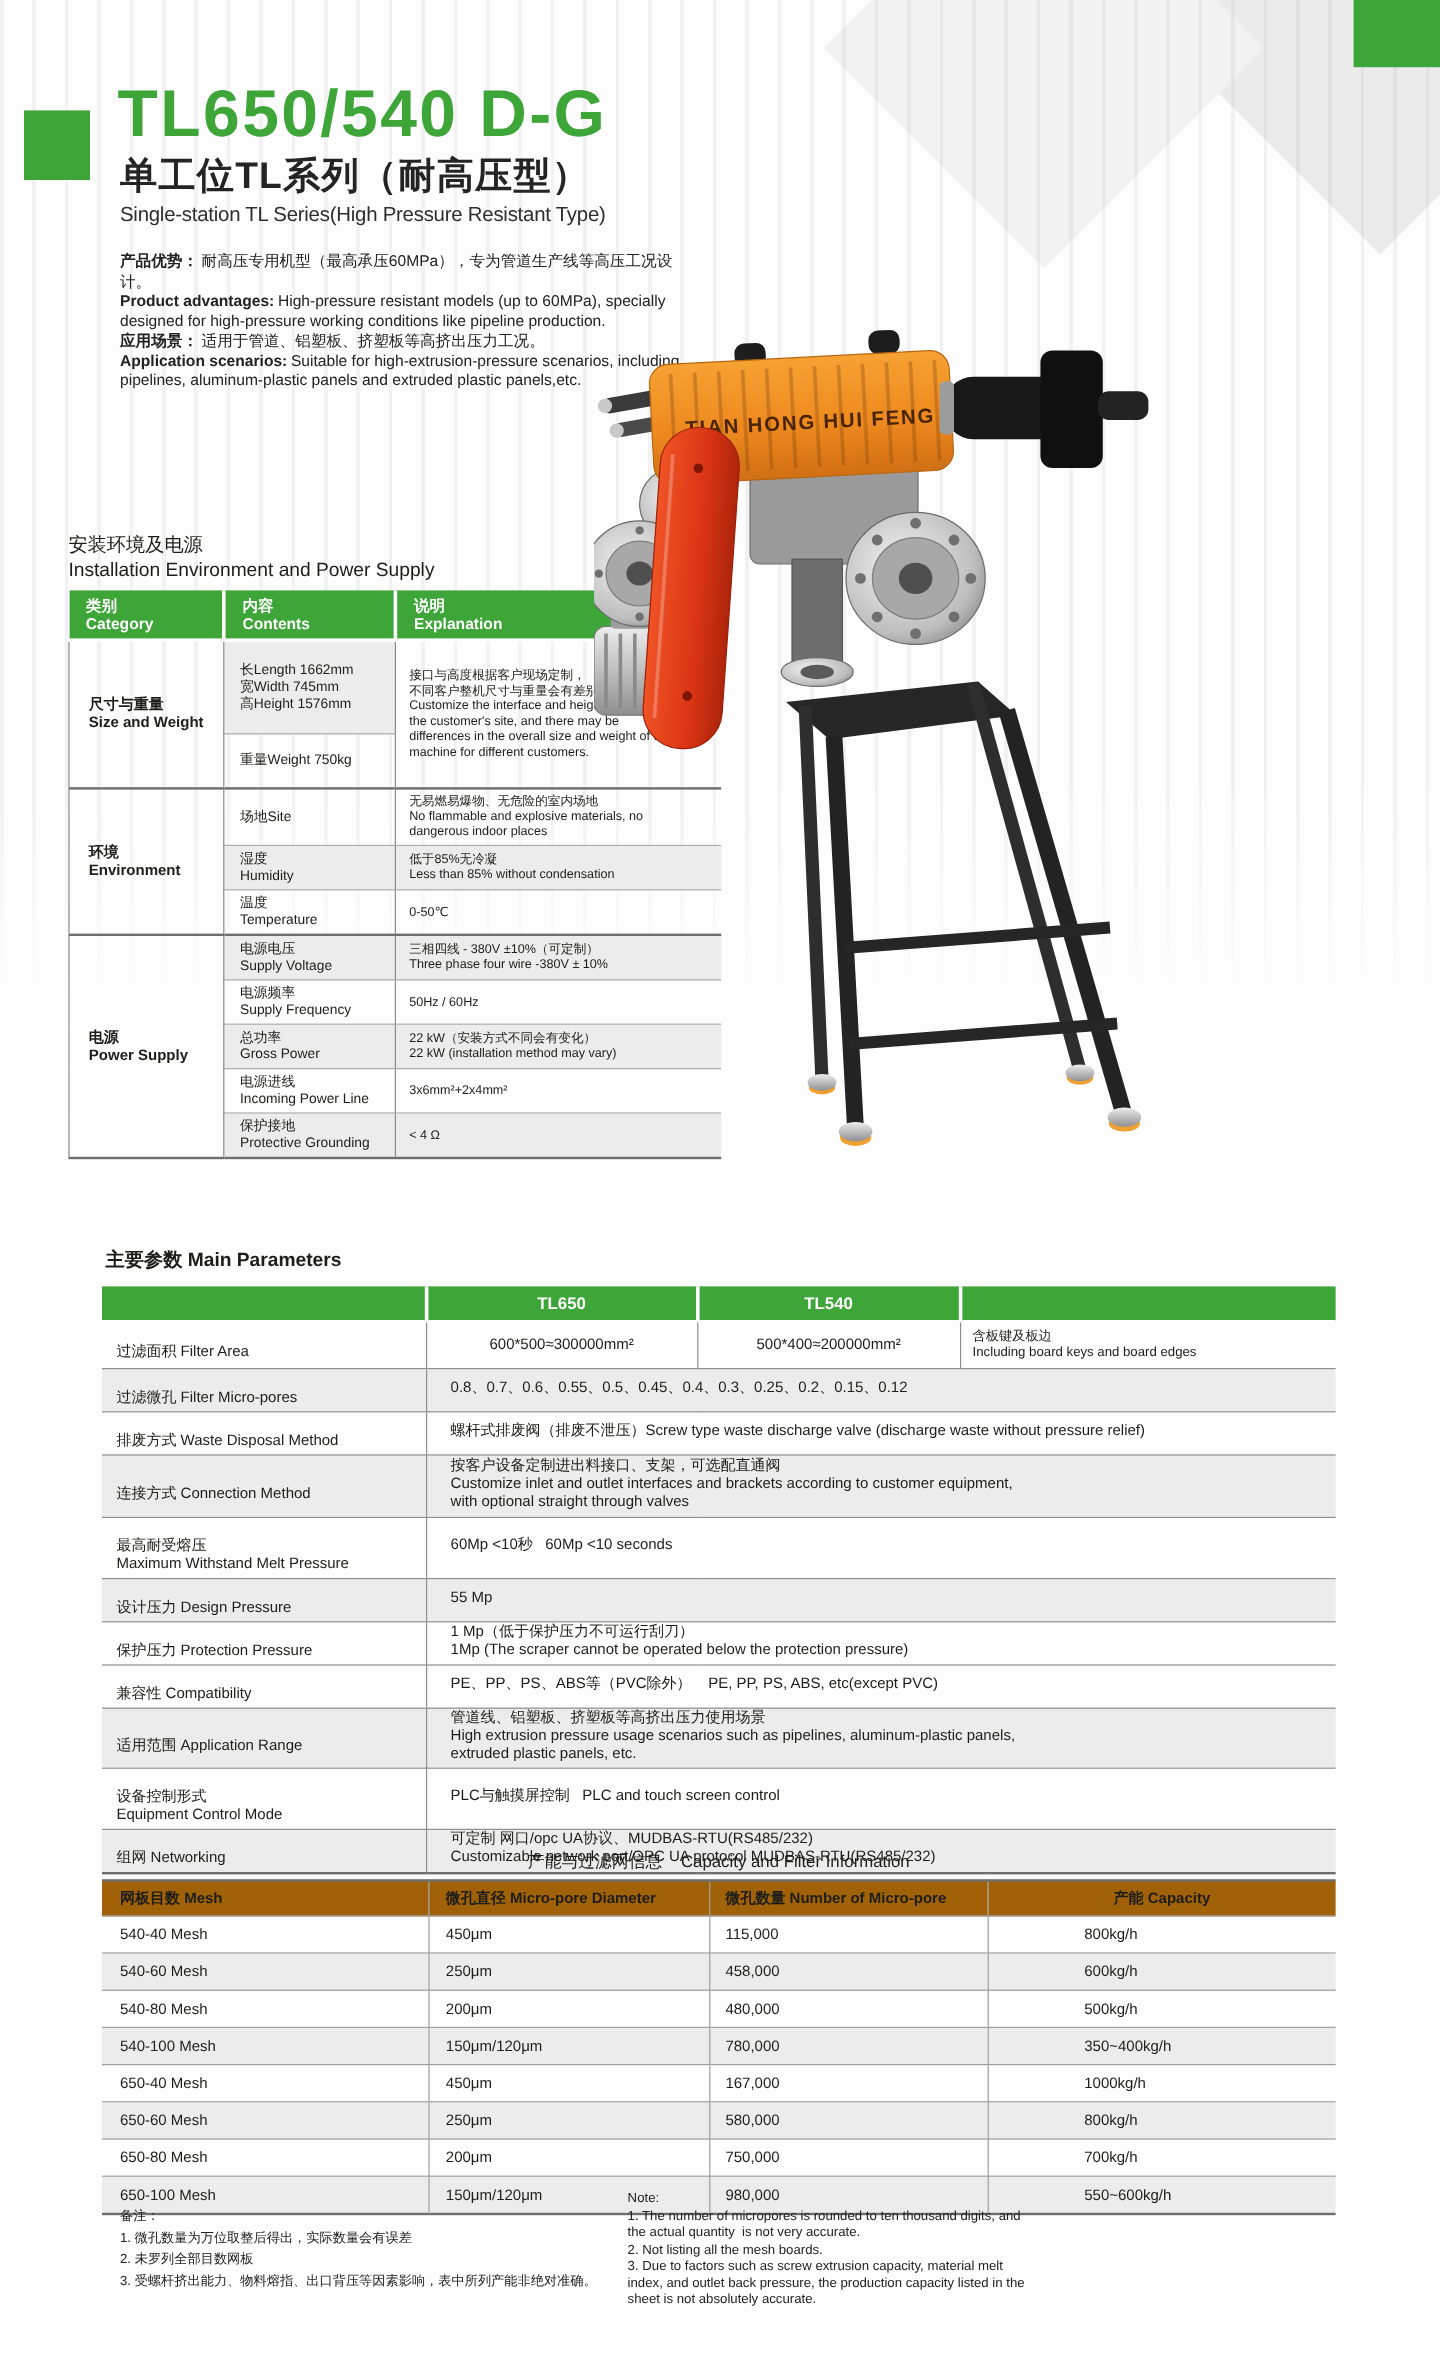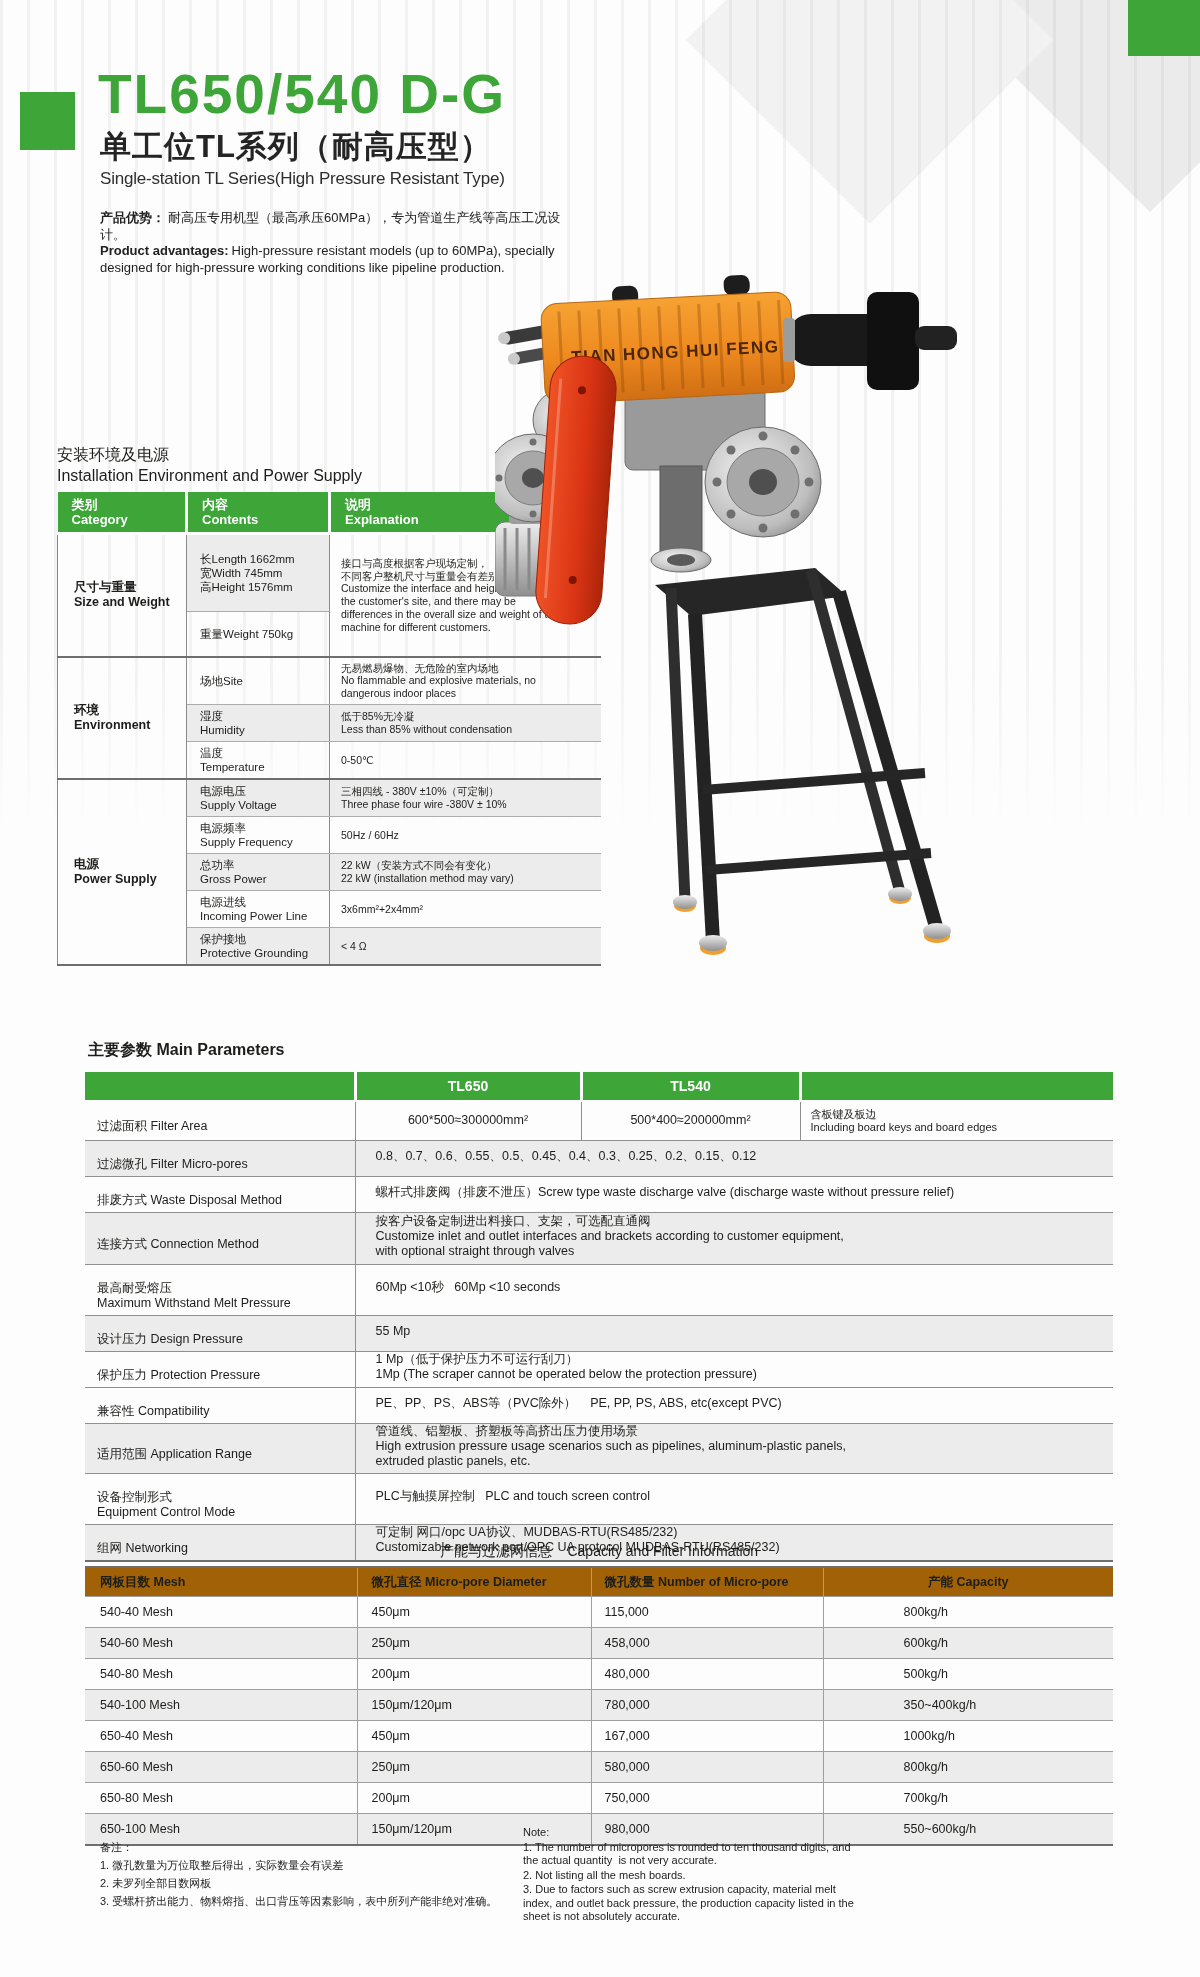--- a/index.html
+++ b/index.html
@@ -92,20 +92,24 @@
   <div class="abs deco-green-tr" style="background:#3ea539"></div>
   <div class="abs deco-green-tl" style="background:#3ea539"></div>
 
   <div class="abs hdr-title" style="color:#3ea539">TL650/540 D-G</div>
   <div class="abs hdr-zh">单工位TL系列（耐高压型）</div>
   <div class="abs hdr-en">Single-station TL Series(High Pressure Resistant Type)</div>
 
   <div class="abs para p1">
     <div><b>产品优势：</b><span>耐高压专用机型（最高承压60MPa），专为管道生产线等高压工况设计。</span></div>
     <div><b>Product advantages:</b><span>High-pressure resistant models (up to 60MPa), specially designed for high-pressure working conditions like pipeline production.</span></div>
+  </div>
+  <div class="abs para p2">
+    <div><b>应用场景：</b><span>适用于管道、铝塑板、挤塑板等高挤出压力工况。</span></div>
+    <div><b>Application scenarios:</b><span>Suitable for high-extrusion-pressure scenarios, including pipelines, aluminum-plastic panels and extruded plastic panels,etc.</span></div>
   </div>
 
   <div class="abs sec-title">
     <div>安装环境及电源</div>
     <div>Installation Environment and Power Supply</div>
   </div>
 
   <div class="abs t-wrap1">
     <table class="t1">
       <colgroup>

